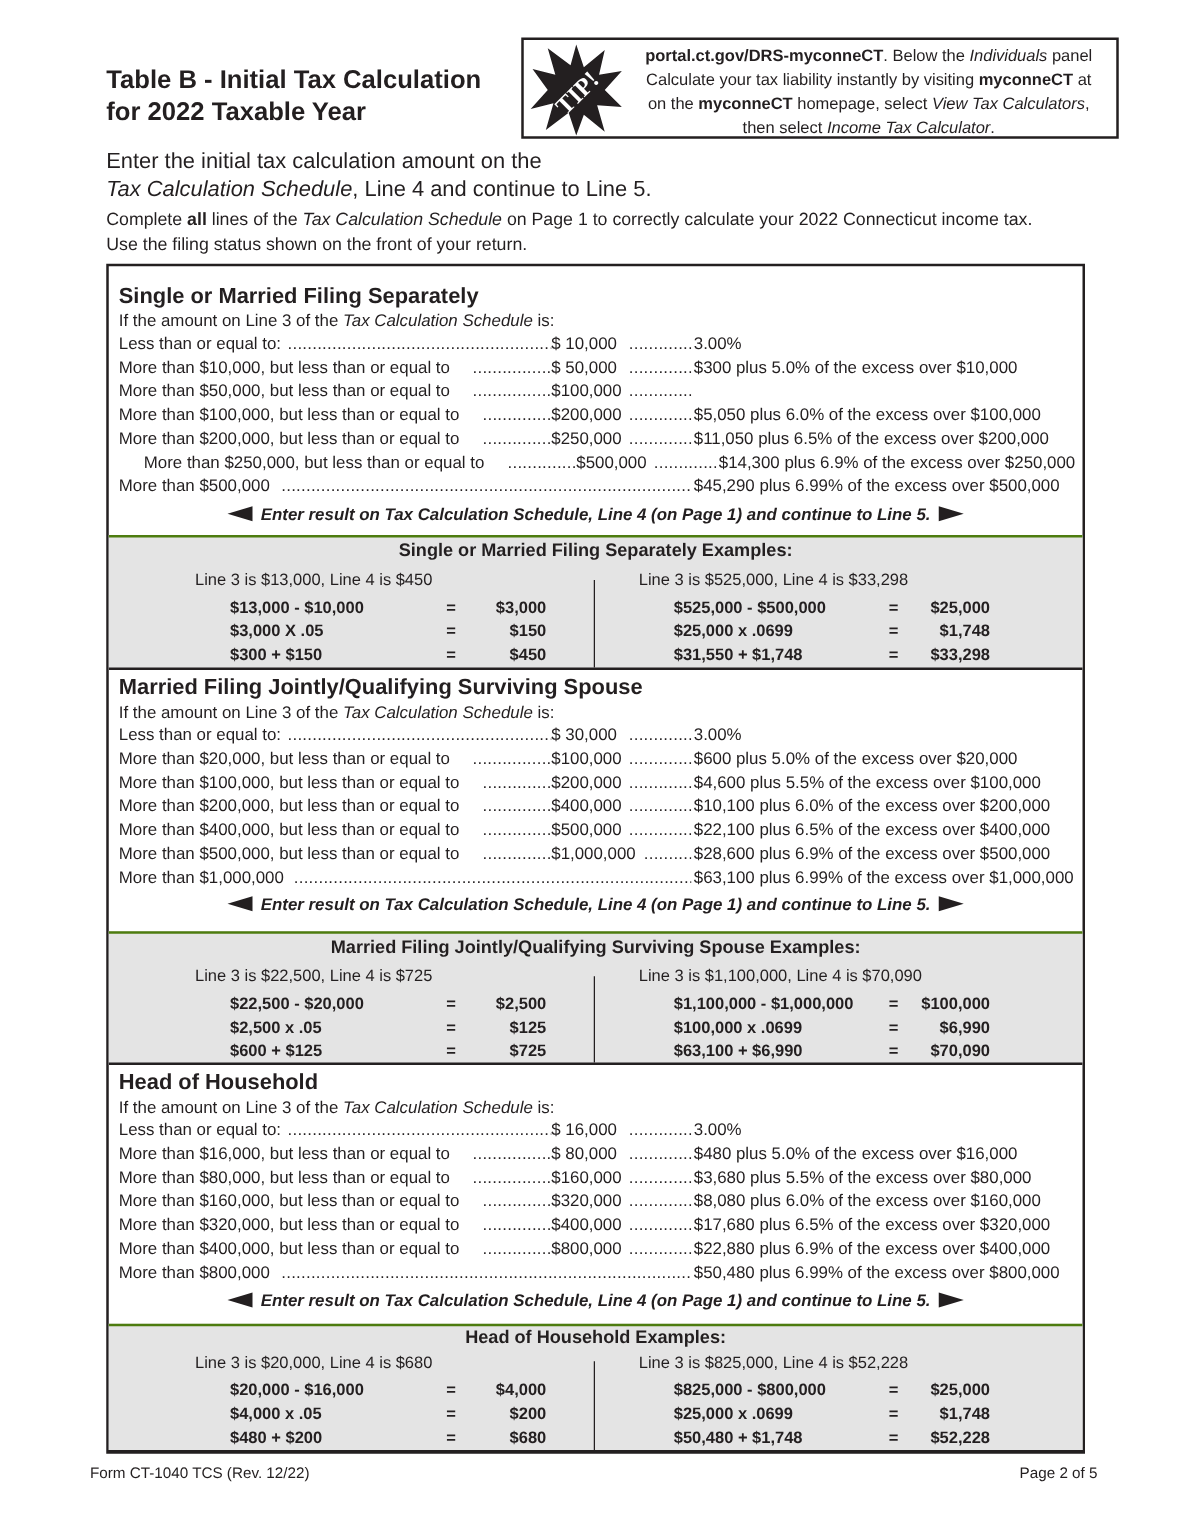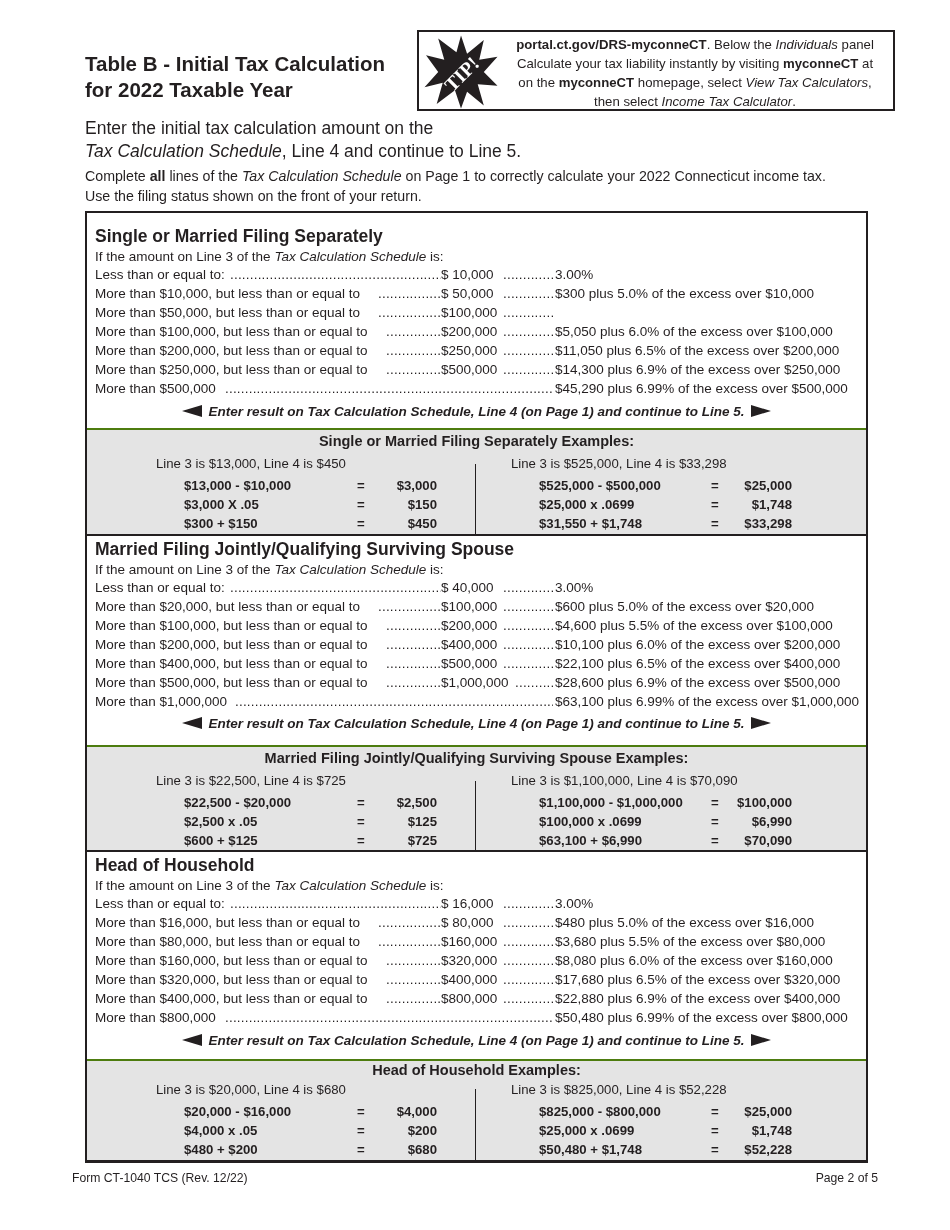--- a/index.html
+++ b/index.html
@@ -106,21 +106,21 @@
         <span class="dots" style="left:408px;width:50px;">................</span>
         <span class="rate">$5,050 plus 6.0% of the excess over $100,000</span>
       </div>
     <div class="row" style="top:128px;">
         <span class="c1">More than $200,000, but less than or equal to</span>
         <span class="dots" style="left:291px;width:55px;">....................</span>
         <span class="amt" style="left:346px;">$250,000</span>
         <span class="dots" style="left:408px;width:50px;">................</span>
         <span class="rate">$11,050 plus 6.5% of the excess over $200,000</span>
       </div>
-    <div class="row" style="top:147px;">
+    <div class="row" style="top:147px;margin-left:20px;">
         <span class="c1">More than $250,000, but less than or equal to</span>
         <span class="dots" style="left:291px;width:55px;">....................</span>
         <span class="amt" style="left:346px;">$500,000</span>
         <span class="dots" style="left:408px;width:50px;">................</span>
         <span class="rate">$14,300 plus 6.9% of the excess over $250,000</span>
       </div>
     <div class="row" style="top:166px;">
         <span class="c1">More than $500,000</span>
         <span class="dots" style="left:130px;width:328px;">..........................................................................................................................</span>
         <span class="rate">$45,290 plus 6.99% of the excess over $500,000</span>
@@ -170,21 +170,21 @@
         </div>
     </div>
   </div>
 
   <div class="section" style="top:323px; height:210px;">
     <div class="sec-head" style="top:3px;">Married Filing Jointly/Qualifying Surviving Spouse</div>
     <div class="sec-sub" style="top:26px;"><span>If the amount on Line 3 of the </span><i>Tax Calculation Schedule</i><span> is:</span></div>
     <div class="row" style="top:42px;">
         <span class="c1">Less than or equal to:</span>
         <span class="dots" style="left:135px;width:211px;">................................................................................</span>
-        <span class="amt" style="left:346px;">$ 40,000</span>
+        <span class="amt" style="left:346px;">$ 30,000</span>
         <span class="dots" style="left:408px;width:50px;">................</span>
         <span class="rate">3.00%</span>
       </div>
     <div class="row" style="top:61px;">
         <span class="c1">More than $20,000, but less than or equal to</span>
         <span class="dots" style="left:283px;width:63px;">....................</span>
         <span class="amt" style="left:346px;">$100,000</span>
         <span class="dots" style="left:408px;width:50px;">................</span>
         <span class="rate">$600 plus 5.0% of the excess over $20,000</span>
       </div>

